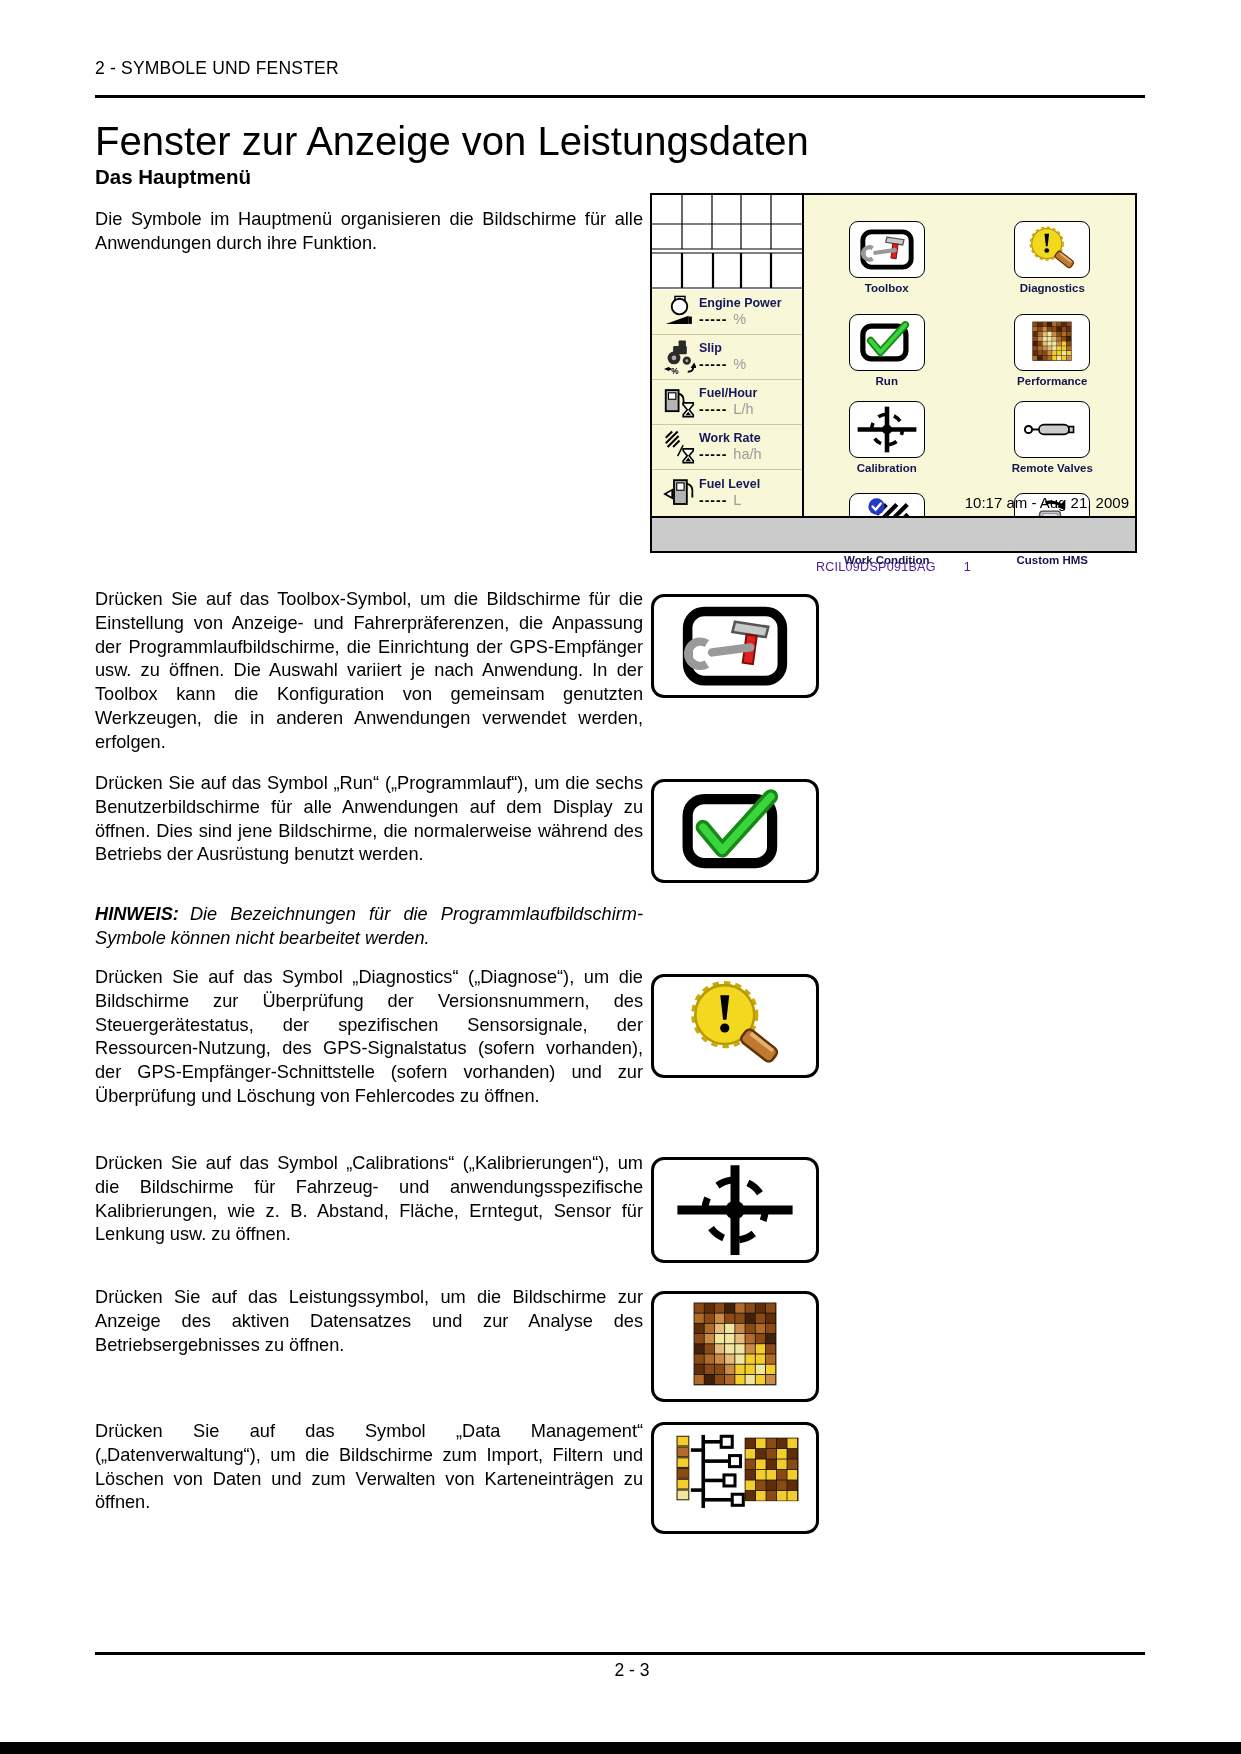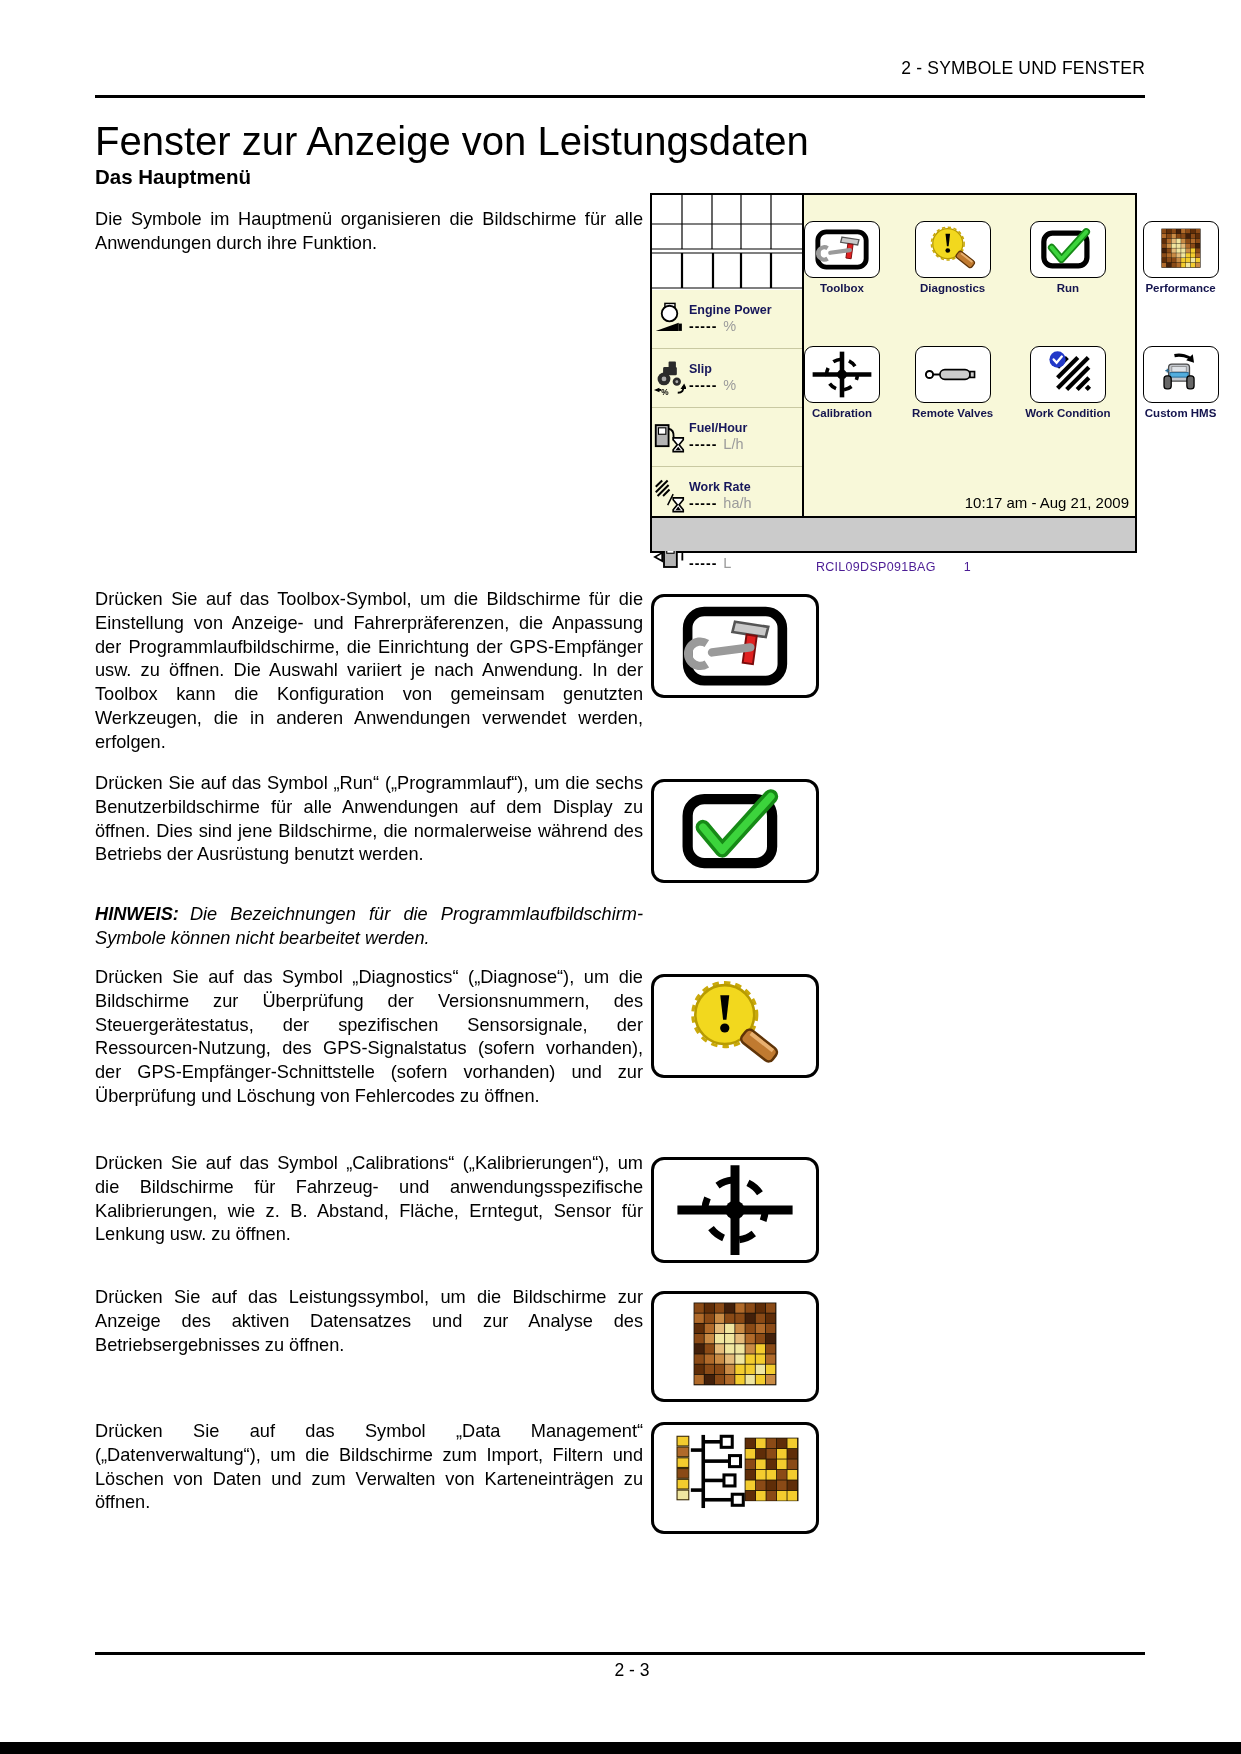--- a/index.html
+++ b/index.html
@@ -1,50 +1,50 @@
 <!DOCTYPE html>
 <html><head>
 <meta charset="utf-8">
 <style>
   html,body{margin:0;padding:0;background:#e8e8e8;}
   .page{position:relative;width:1241px;height:1754px;background:#fff;
         font-family:"Liberation Sans",sans-serif;color:#000;overflow:hidden;margin:0 auto;}
-  .running-header{position:absolute;top:58px;left:95px;width:1050px;text-align:right;
+  .running-header{position:absolute;top:58px;left:95px;width:1050px;text-align:left;
                   font-size:17.5px;letter-spacing:.2px;}
   .rule{position:absolute;left:95px;width:1050px;height:2.5px;background:#000;}
   .rule.top{top:95px}.rule.bottom{top:1652px}
   .page-title{position:absolute;left:95px;top:119px;font-size:40px;font-weight:400;margin:0;}
   .page-subtitle{position:absolute;left:95px;top:165px;font-size:20.5px;font-weight:bold;margin:0;}
   .para{position:absolute;left:95px;width:548px;font-size:18.2px;line-height:23.8px;
         text-align:justify;margin:0;}
   .p-intro1{top:208px}.p-intro2{top:268px}.p-toolbox{top:588px}.p-run{top:772px}
   .p-note{top:903px;font-style:italic}.p-diag{top:966px}.p-calib{top:1152px}
   .p-perf{top:1286px}.p-dm{top:1420px}
   .note-label{font-weight:bold;margin-right:11px;}
   .footer-text{position:absolute;top:1660px;left:107px;width:1050px;text-align:center;font-size:17.5px;}
   .bottom-bar{position:absolute;left:0;bottom:0;width:100%;height:12px;background:#000;}
 
   
   .screen{position:absolute;left:650px;top:193px;width:487px;height:360px;border:2px solid #000;
           box-sizing:border-box;background:#f8f8d9;}
   .grid-area{position:absolute;left:0;top:0;width:150px;height:95px;background:#fff;}
   .screen-divider{position:absolute;left:150px;top:0;width:2px;height:321px;background:#000;}
   .left-rows{position:absolute;left:0;top:95px;width:150px;height:226px;background:#f8f8d9;}
-  .drow{height:59px;display:flex;align-items:center;padding-left:1px;box-sizing:border-box;
+  .drow{height:45px;display:flex;align-items:center;padding-left:11px;box-sizing:border-box;
         border-bottom:1px solid #c9c9a2;}
   .drow:last-child{border-bottom:none;}
   .rowicon{width:33px;height:38px;flex:none;}
   .rtext{margin-left:3px;}
   .rlabel{font-size:12.5px;font-weight:bold;color:#16165a;line-height:15px;white-space:nowrap;}
   .rval{font-size:14px;line-height:17px;white-space:nowrap;}
   .dash{font-weight:bold;letter-spacing:1px;}
   .unit{color:#9b9b9b;margin-left:6px;font-size:14.5px;}
   .menu-area{position:absolute;left:152px;top:0;right:0;height:321px;background:#f8f8d9;}
-  .menu-grid{display:grid;grid-template-columns:repeat(4,1fr);grid-template-rows:93px 87px 92px;
-             padding-top:26px;justify-items:center;gap:32px;}
+  .menu-grid{display:grid;grid-template-columns:repeat(2,1fr);grid-template-rows:93px 87px 92px;
+             padding-top:26px;justify-items:center;}
   .mcell{display:flex;flex-direction:column;align-items:center;}
   .mbtn{width:74px;height:55px;background:#fff;border:1.5px solid #000;border-radius:9px;
         display:flex;align-items:center;justify-content:center;}
   .mico{width:66px;height:47px;}
   .mlbl{margin-top:4px;font-size:11.5px;font-weight:bold;color:#14144e;white-space:nowrap;}
   .timestamp{position:absolute;right:6px;bottom:5px;font-size:15px;font-weight:normal;}
   .graybar{position:absolute;left:0;top:321px;right:0;height:33px;background:#cbcbcb;
            border-top:2px solid #000;}
   .caption{position:absolute;left:650px;top:560px;width:487px;text-align:center;
            font-size:12.5px;color:#4c1d95;letter-spacing:.3px;}

